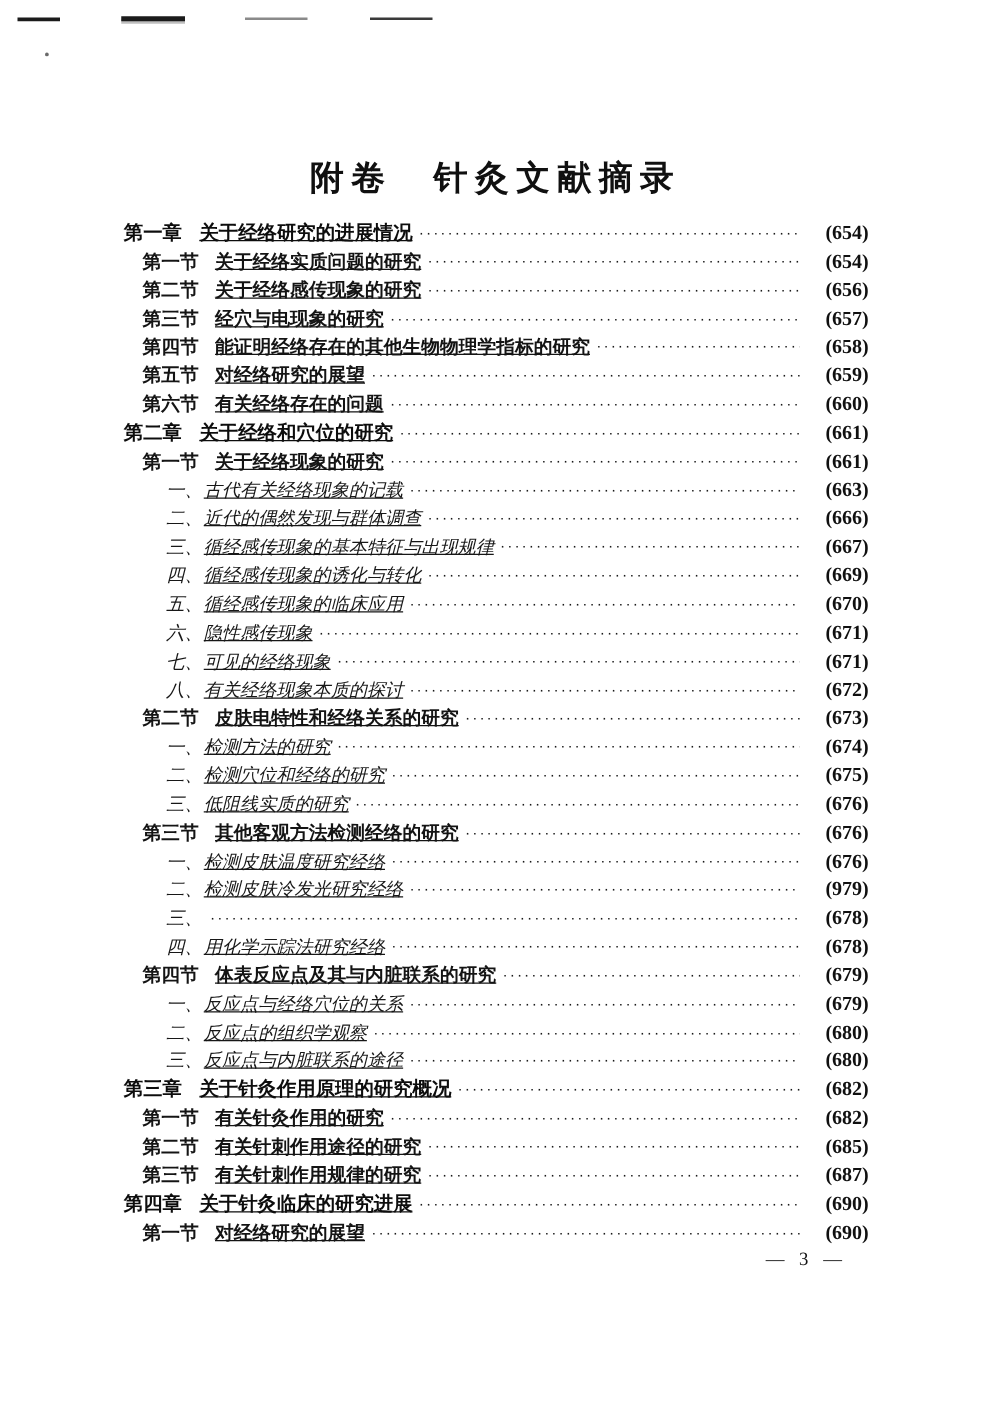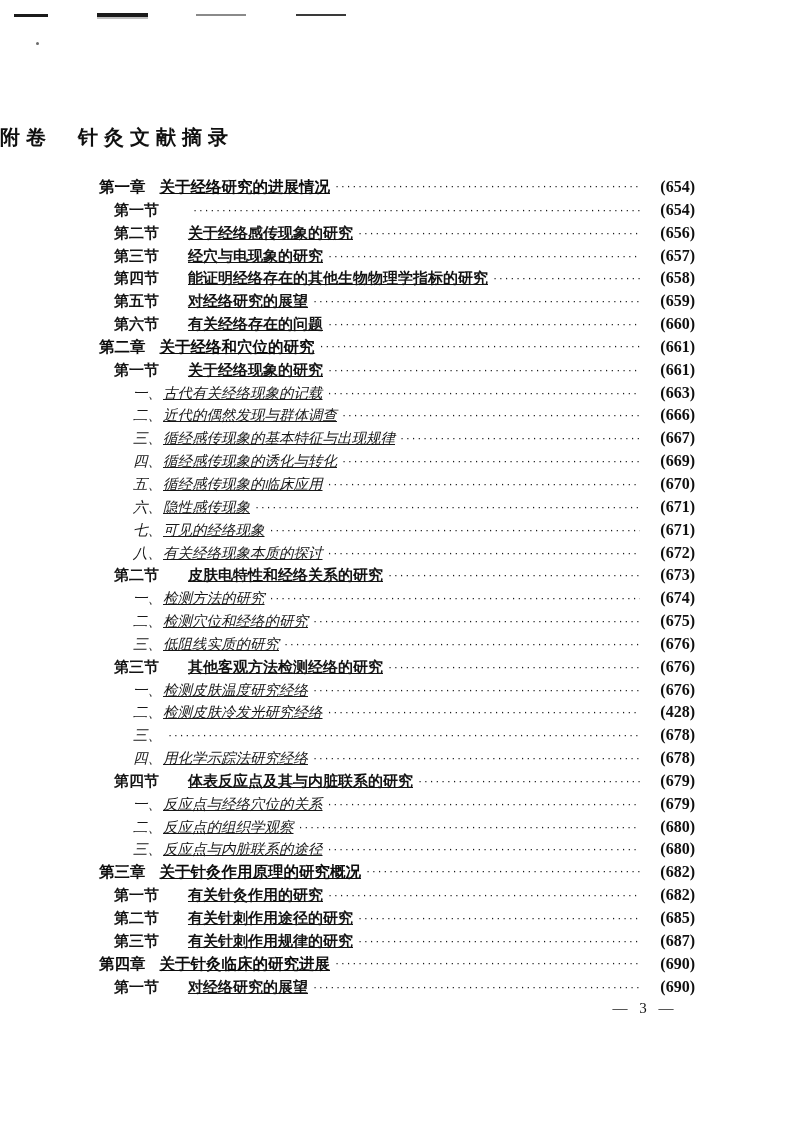--- a/index.html
+++ b/index.html
@@ -16,53 +16,53 @@
   
   .scan-mark { position:absolute; background:#1b1b1b; }
   .mark-1 { left:14px;  top:14px; width:34px; height:3px; }
   .mark-2 { left:97px;  top:13px; width:51px; height:4px; box-shadow:0 2px 0 rgba(0,0,0,.25); }
   .mark-3 { left:196px; top:14px; width:50px; height:2px; background:#8a8a8a; }
   .mark-4 { left:296px; top:14px; width:50px; height:2px; background:#3a3a3a; }
   .speck  { position:absolute; left:36px; top:42px; width:3px; height:3px; background:#6a6a6a; border-radius:50%; }
 
   .doc-title {
     position:absolute; top:124px; left:0; right:0;
-    text-align:left;
-    font-size:20px; font-weight:700;
+    text-align:center;
+    font-size:27px; font-weight:700;
     letter-spacing:6px;
     color:#101010;
     margin:0;
   }
 
   .toc {
     position:absolute;
     left:99px; top:176px;
     width:596px;
   }
   .toc-row {
     display:flex;
     align-items:baseline;
     height:22.85px;
     line-height:22.85px;
     white-space:nowrap;
   }
   .entry-label { white-space:pre; }
   .entry-title { white-space:pre;text-decoration:underline; }
 
-  .chapter { padding-left:0;align-items:flex-end; }
+  .chapter { padding-left:0; }
   .chapter .entry-label, .chapter .entry-title {
     font-weight:700; font-size:15.5px; color:#0d0d0d;
   }
   .chapter .entry-label { margin-right:14px; }
 
   .section { padding-left:15px; }
   .section .entry-label, .section .entry-title {
     font-weight:700; font-size:15px; color:#141414;
   }
-  .section .entry-label { margin-right:29px; }
+  .section .entry-label { margin-right:13px; }
 
   .item { padding-left:34px; }
   .item .entry-label, .item .entry-title {
     font-weight:500; font-size:14.5px; font-style:italic; color:#171717;
   }
   .item .entry-label { margin-right:1px; }
 
   .leader {
     flex:1 1 auto;
     overflow:hidden;
@@ -112,20 +112,21 @@
 
   <div class="toc">
       <div class="toc-row chapter">
         <span class="entry-label">第一章</span>
         <span class="entry-title">关于经络研究的进展情况</span>
         <span class="leader"></span>
         <span class="pagenum">(654)</span>
       </div>
       <div class="toc-row section">
         <span class="entry-label">第一节</span>
+        <span class="entry-title">关于经络实质问题的研究</span>
         <span class="leader"></span>
         <span class="pagenum">(654)</span>
       </div>
       <div class="toc-row section">
         <span class="entry-label">第二节</span>
         <span class="entry-title">关于经络感传现象的研究</span>
         <span class="leader"></span>
         <span class="pagenum">(656)</span>
       </div>
       <div class="toc-row section">
@@ -245,21 +246,21 @@
       <div class="toc-row item">
         <span class="entry-label">一、</span>
         <span class="entry-title">检测皮肤温度研究经络</span>
         <span class="leader"></span>
         <span class="pagenum">(676)</span>
       </div>
       <div class="toc-row item">
         <span class="entry-label">二、</span>
         <span class="entry-title">检测皮肤冷发光研究经络</span>
         <span class="leader"></span>
-        <span class="pagenum">(428)</span>
+        <span class="pagenum">(979)</span>
       </div>
       <div class="toc-row item">
         <span class="entry-label">三、</span>
         <span class="leader"></span>
         <span class="pagenum">(678)</span>
       </div>
       <div class="toc-row item">
         <span class="entry-label">四、</span>
         <span class="entry-title">用化学示踪法研究经络</span>
         <span class="leader"></span>

